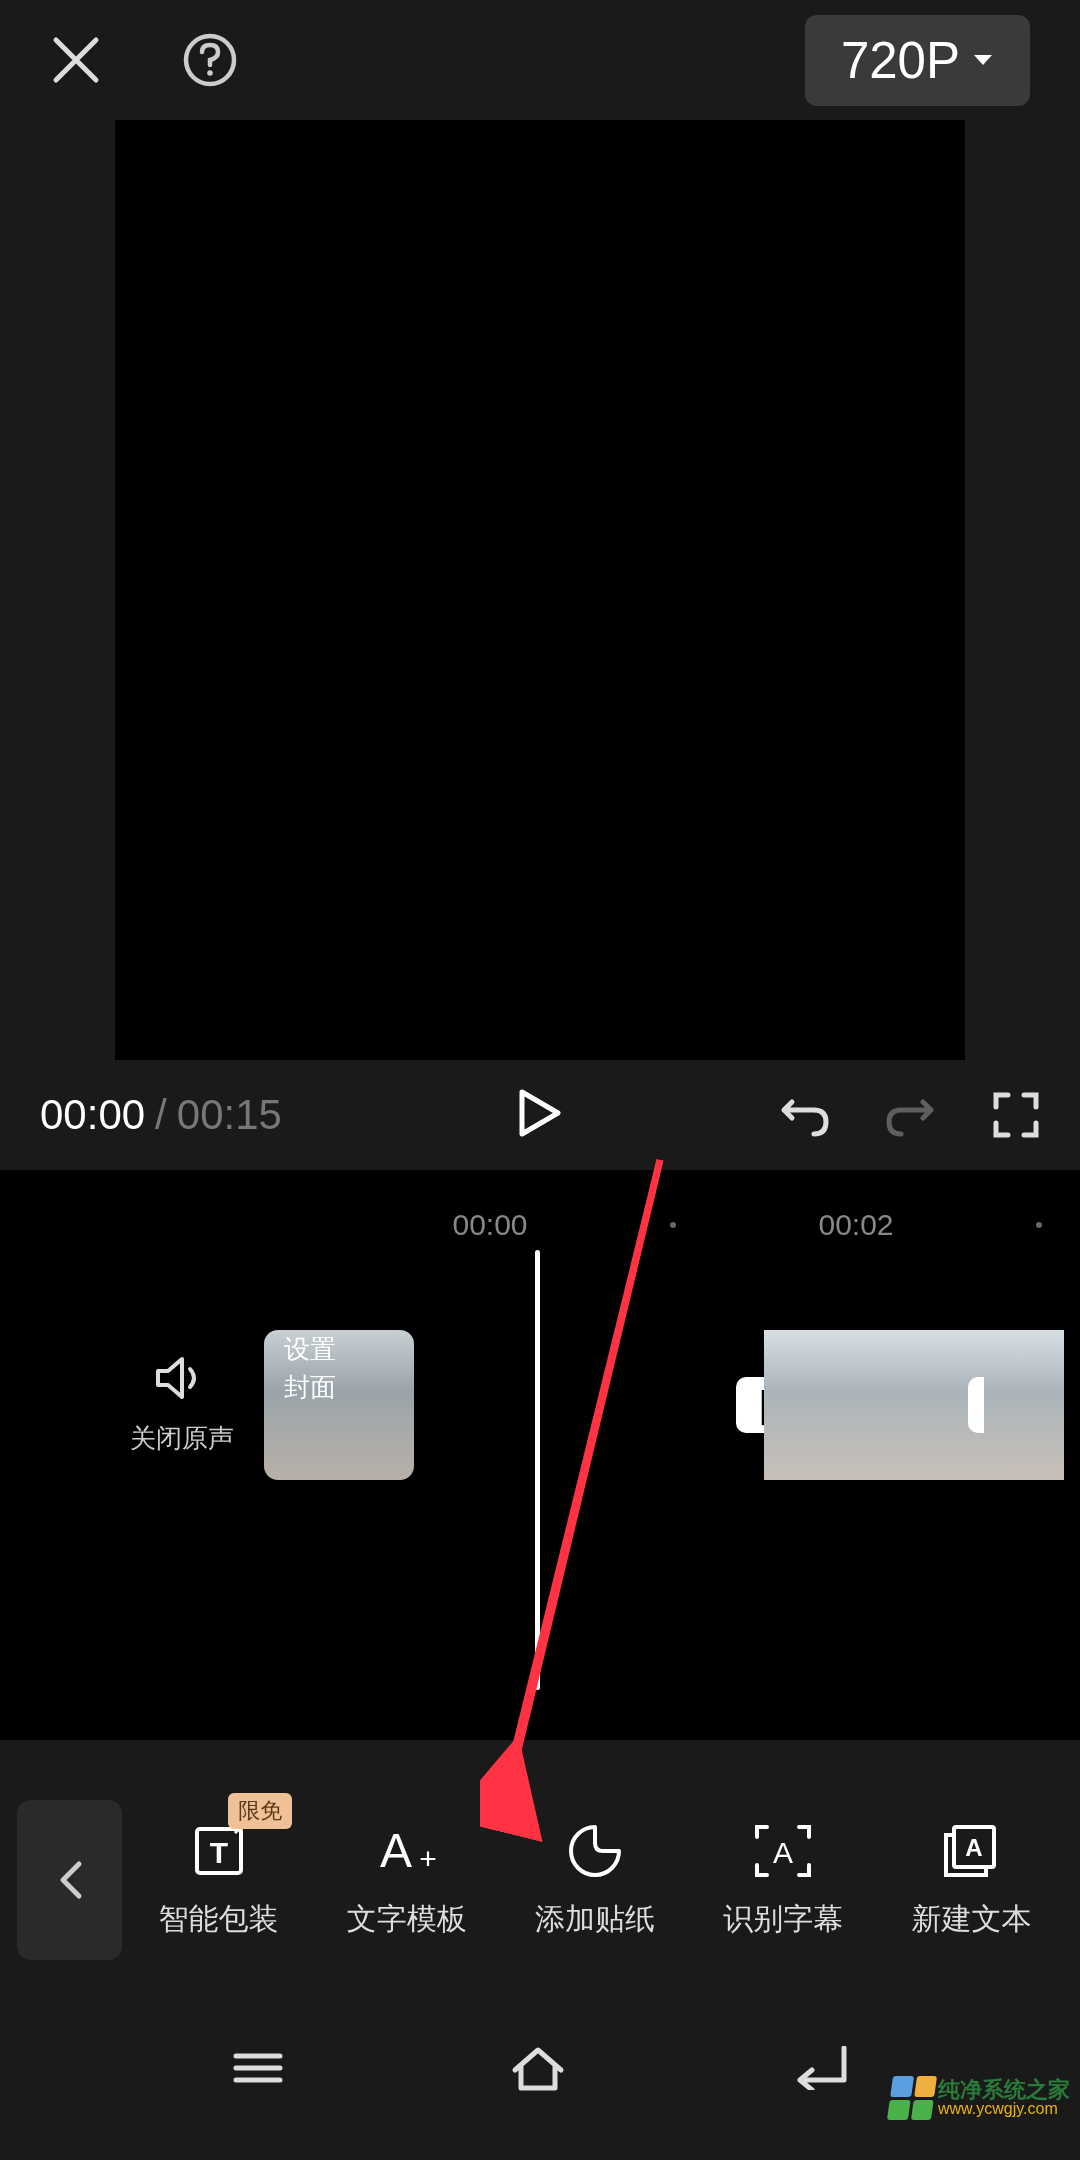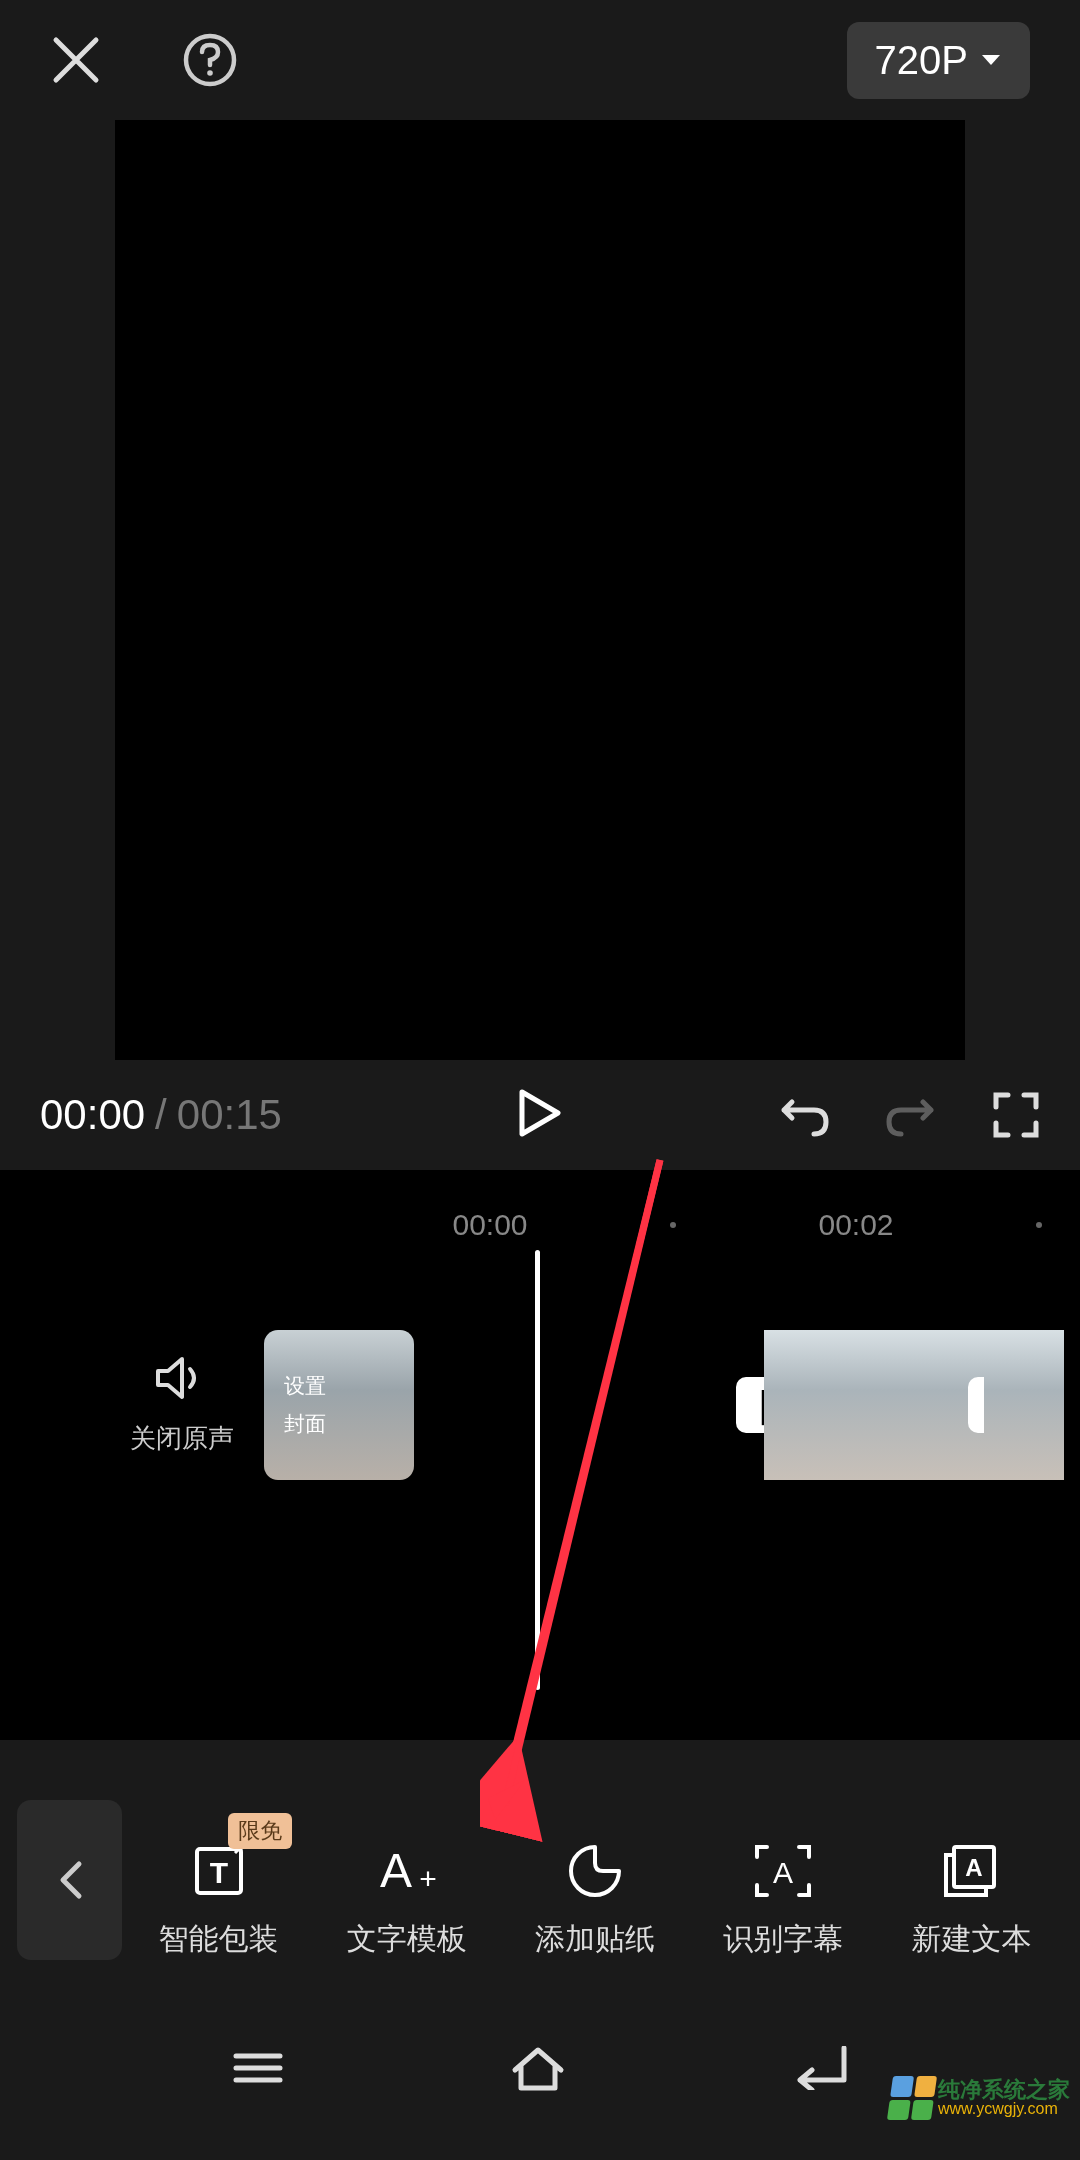--- a/index.html
+++ b/index.html
@@ -16,26 +16,26 @@
       display: flex;
       align-items: center;
       padding: 30px 50px;
       height: 120px;
     }
     .top-left { display: flex; align-items: center; gap: 80px; }
     .top-right { margin-left: auto; display: flex; align-items: center; gap: 30px; }
     .icon-btn { cursor: pointer; display: flex; align-items: center; justify-content: center; }
     .res-btn {
       background: #3a3a3a;
-      padding: 16px 28px;
+      padding: 16px 36px;
       border-radius: 12px;
       display: flex;
       align-items: center;
       gap: 12px;
-      font-size: 40px;
+      font-size: 51px;
       font-weight: 500;
       cursor: pointer;
     }
     .export-btn {
       background: #ff2d55;
       padding: 16px 40px;
       border-radius: 12px;
       font-size: 40px;
       font-weight: 500;
       cursor: pointer;
@@ -91,24 +91,23 @@
       padding-left: 130px;
     }
     .mute-block { display: flex; flex-direction: column; align-items: center; gap: 20px; color: #ccc; font-size: 26px; cursor: pointer; }
     .cover-block {
       width: 150px;
       height: 150px;
       border-radius: 14px;
       background: linear-gradient(180deg, #c8d0d4 0%, #9aa4aa 40%, #b8b0a8 100%);
       display: flex;
       flex-direction: column;
-      justify-content: center;
       padding-left: 20px;
       color: #fff;
-      font-size: 21px;
+      font-size: 26px;
       line-height: 38px;
       cursor: pointer;
       position: relative;
     }
     .clips-track {
       display: flex;
       align-items: center;
       height: 150px;
       gap: 0;
       margin-left: 100px;
@@ -141,21 +140,21 @@
       left: 480px;
       top: 1140px;
       pointer-events: none;
     }
     .toolbar {
       position: absolute;
       bottom: 200px;
       left: 0;
       right: 0;
       display: flex;
-      align-items: flex-end;
+      align-items: center;
       padding: 0 17px;
       gap: 5px;
     }
     .back-btn {
       width: 105px;
       height: 160px;
       background: #2a2a2a;
       border-radius: 14px;
       display: flex;
       align-items: center;

